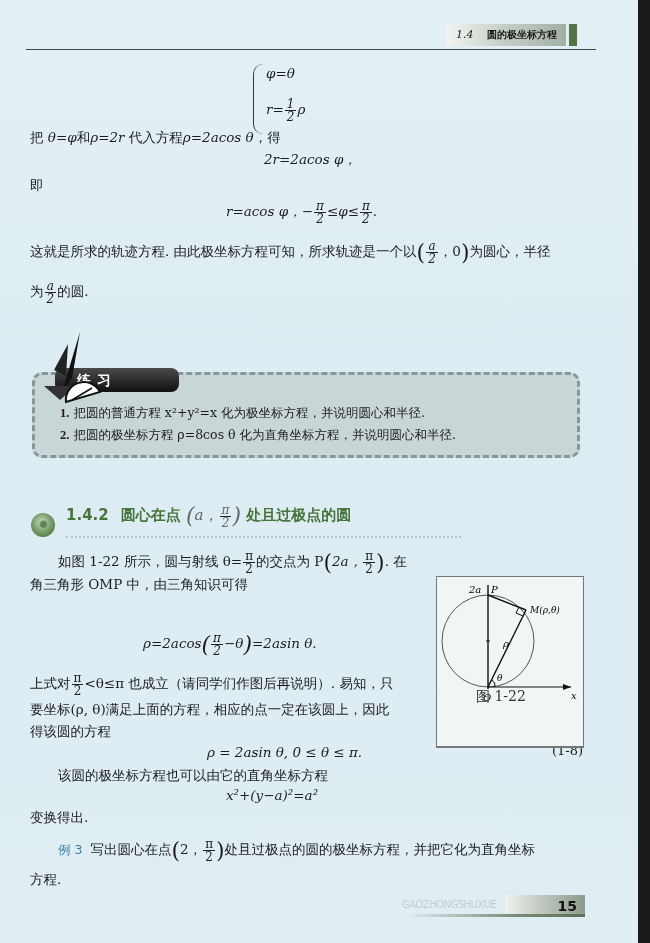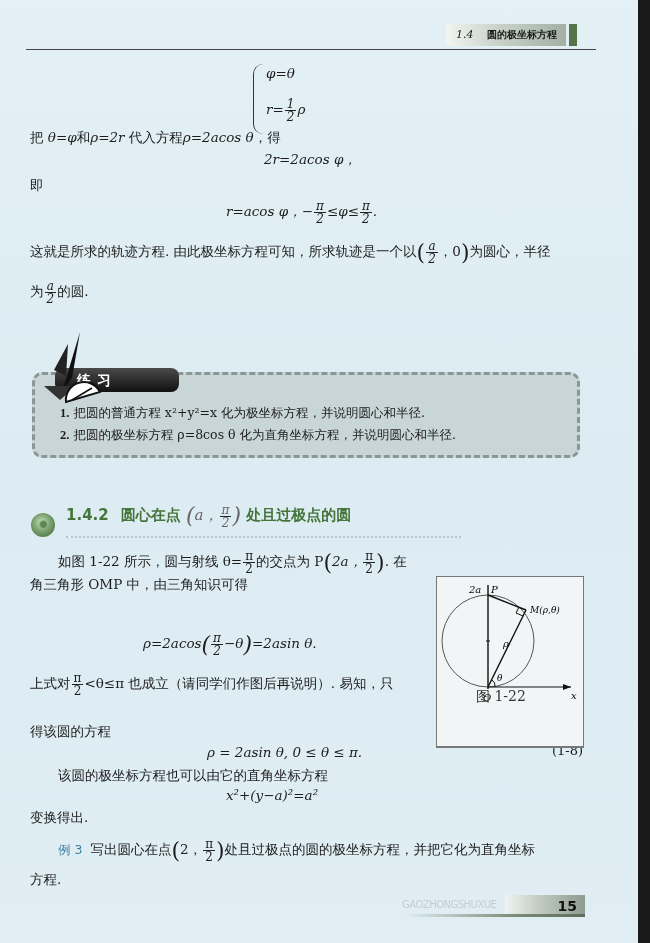--- a/index.html
+++ b/index.html
@@ -141,20 +141,21 @@
     <span>如图 1-22 所示，圆与射线 θ=</span><span class="frac"><span class="n">π</span><span class="d">2</span></span><span>的交点为 P</span><span class="paren">(</span><span class="m">2a，</span><span class="frac"><span class="n">π</span><span class="d">2</span></span><span class="paren">)</span><span>. 在</span>
   </div>
   <div class="t" style="left:30px; top:575px;">角三角形 OMP 中，由三角知识可得</div>
   <div class="t m" style="left:143px; top:632px;">
     <span>ρ=2acos</span><span class="paren">(</span><span class="frac"><span class="n">π</span><span class="d">2</span></span><span>−θ</span><span class="paren">)</span><span>=2asin θ.</span>
   </div>
 
   <div class="t" style="left:30px; top:672px;">
     <span>上式对</span><span class="frac"><span class="n">π</span><span class="d">2</span></span><span>&lt;θ≤π 也成立（请同学们作图后再说明）. 易知，只</span>
   </div>
+  <div class="t" style="left:30px; top:700px;">要坐标(ρ, θ)满足上面的方程，相应的点一定在该圆上，因此</div>
   <div class="t" style="left:30px; top:722px;">得该圆的方程</div>
 
   <div class="t m" style="left:207px; top:743px;">ρ = 2asin θ, 0 ≤ θ ≤ π.</div>
   <div class="eq-num">(1-8)</div>
 
   <div class="t" style="left:58px; top:766px;">该圆的极坐标方程也可以由它的直角坐标方程</div>
   <div class="t m" style="left:226px; top:786px;">x²+(y−a)²=a²</div>
   <div class="t" style="left:30px; top:808px;">变换得出.</div>
 
   <div class="t" style="left:58px; top:838px;">

